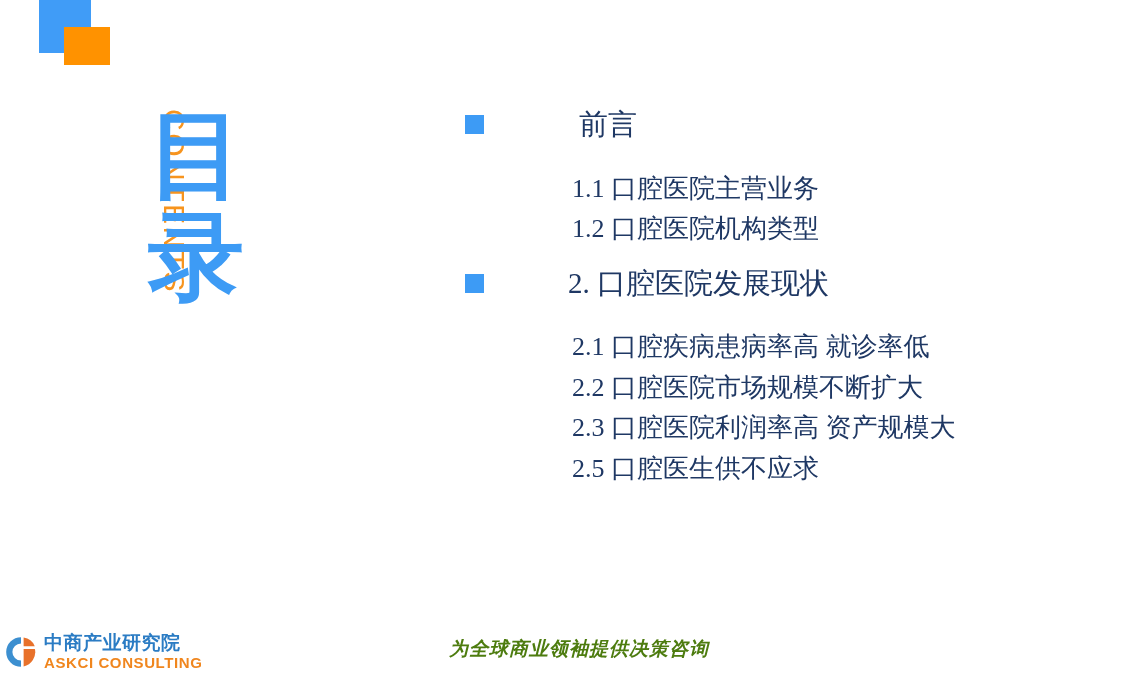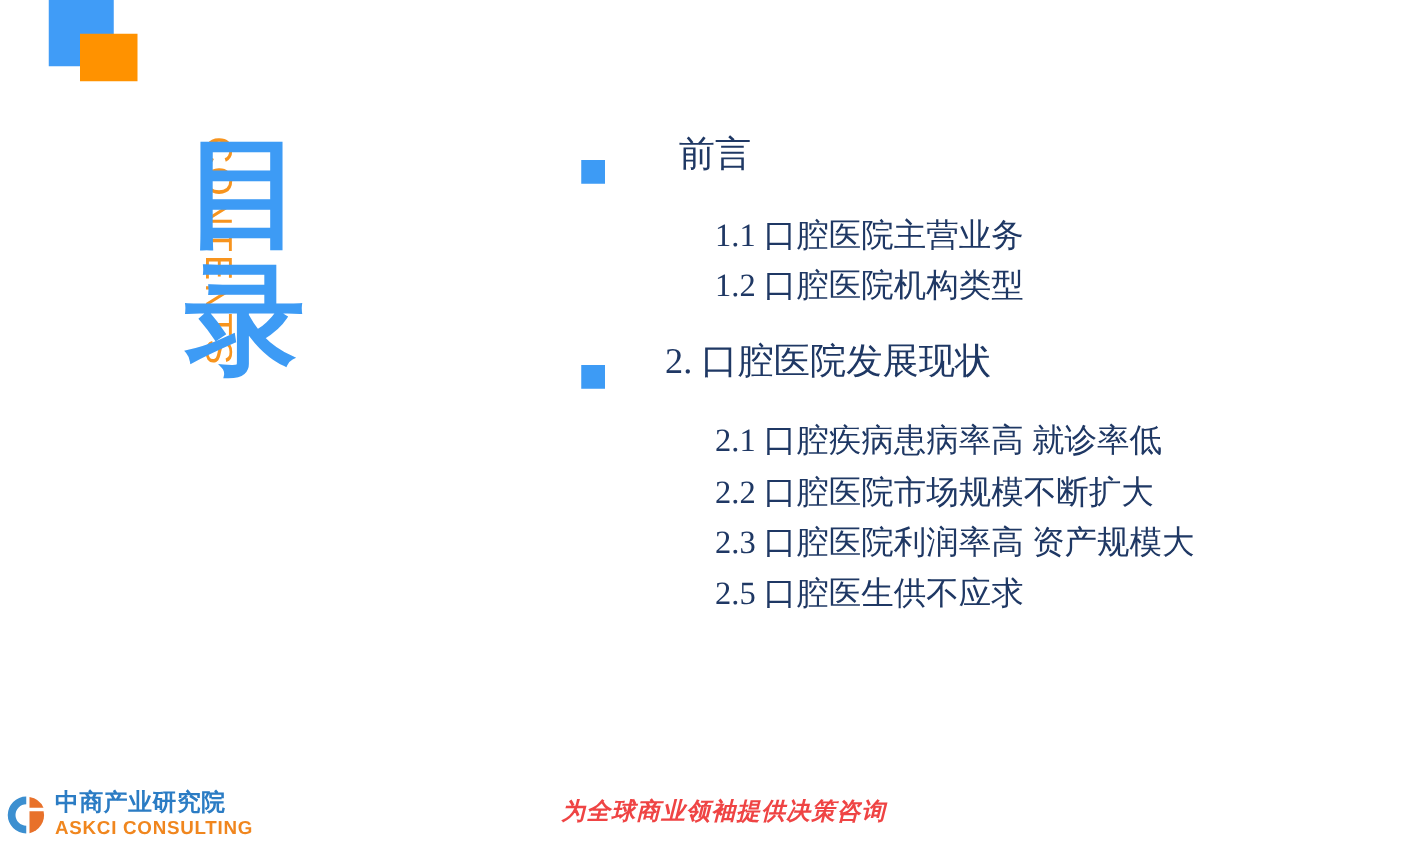--- a/index.html
+++ b/index.html
@@ -77,21 +77,22 @@
 
   
   .toc {
     position: absolute;
     left: 465px;
     top: 103px;
     width: 640px;
   }
   .toc-row {
     display: flex;
-    align-items: flex-end;
+    align-items: flex-start;
+    gap: 36px;
   }
   .toc-level1 {
     margin-bottom: 14px;
   }
   .bullet {
     flex: 0 0 auto;
     width: 19px;
     height: 19px;
     background: #3d9bf5;
     margin-top: 12px;
@@ -109,21 +110,21 @@
 
   .toc-level2 {
     color: #1f3864;
     font-size: 26px;
     line-height: 1.56;
     margin-left: 107px;
     font-family: "Liberation Serif", "DejaVu Serif", serif;
     white-space: nowrap;
   }
   .group-gap-top { margin-top: 22px; }
-  .group-gap-bottom { margin-bottom: 18px; }
+  .group-gap-bottom { margin-bottom: 12px; }
   .gap-before-sec2 { margin-top: 6px; }
 
   
   .footer-logo {
     position: absolute;
     left: 4px;
     bottom: 11px;
     display: flex;
     align-items: center;
   }
@@ -153,21 +154,21 @@
     font-weight: 700;
     letter-spacing: 0.6px;
     margin-top: 3px;
   }
   .footer-tagline {
     position: absolute;
     left: 0;
     right: 0;
     bottom: 19px;
     text-align: center;
-    color: #ef4444;
+    color: #4d7c0f;
     font-family: "Liberation Sans", "DejaVu Sans", sans-serif;
     font-size: 19px;
     font-weight: 700;
     font-style: italic;
     letter-spacing: 1px;
     padding-left: 20px;
   }
 </style>
 </head>
 <body>

